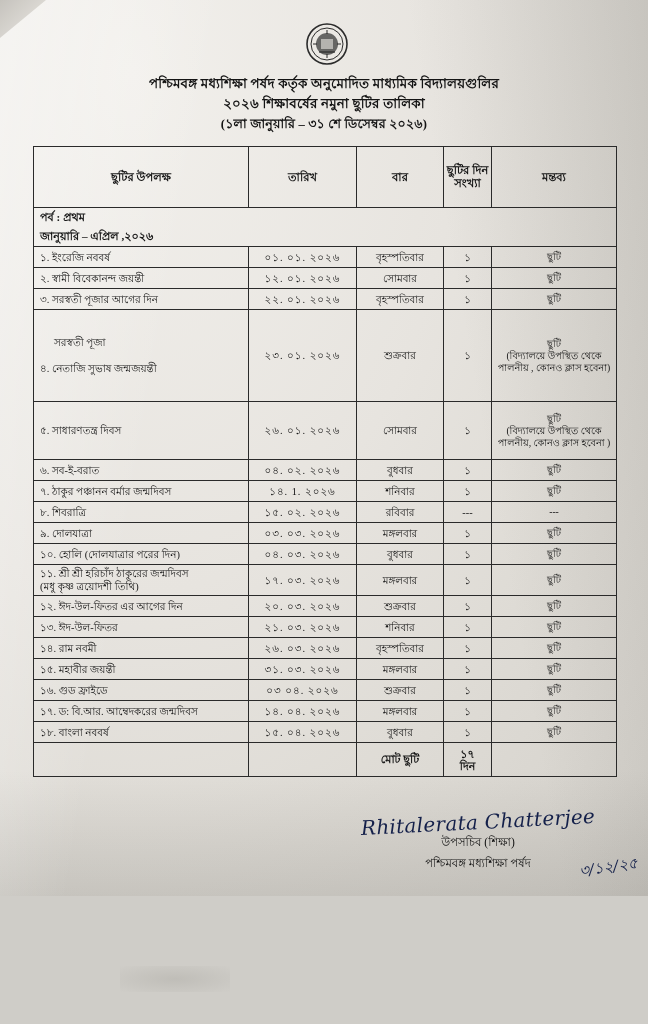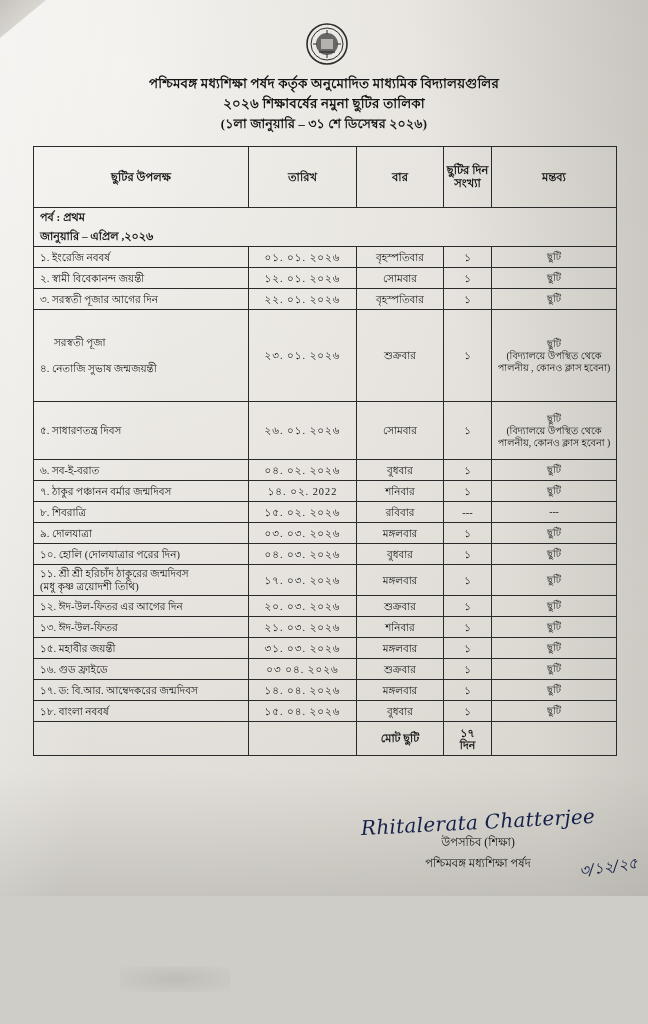--- a/index.html
+++ b/index.html
@@ -215,21 +215,21 @@
           </tr>
           <tr class="rowh">
             <td class="occ">৬. সব-ই-বরাত</td>
             <td class="date">০৪. ০২. ২০২৬</td>
             <td class="day">বুধবার</td>
             <td class="cnt">১</td>
             <td class="rem">ছুটি</td>
           </tr>
           <tr class="rowh">
             <td class="occ">৭. ঠাকুর পঞ্চানন বর্মার জন্মদিবস</td>
-            <td class="date">১৪. ০২. 2022</td>
+            <td class="date">১৪. 1. ২০২৬</td>
             <td class="day">শনিবার</td>
             <td class="cnt">১</td>
             <td class="rem">ছুটি</td>
           </tr>
           <tr class="rowh">
             <td class="occ">৮. শিবরাত্রি</td>
             <td class="date">১৫. ০২. ২০২৬</td>
             <td class="day">রবিবার</td>
             <td class="cnt">---</td>
             <td class="rem">---</td>
@@ -259,20 +259,27 @@
             <td class="occ">১২. ঈদ-উল-ফিতর এর আগের দিন</td>
             <td class="date">২০. ০৩. ২০২৬</td>
             <td class="day">শুক্রবার</td>
             <td class="cnt">১</td>
             <td class="rem">ছুটি</td>
           </tr>
           <tr class="rowh">
             <td class="occ">১৩. ঈদ-উল-ফিতর</td>
             <td class="date">২১. ০৩. ২০২৬</td>
             <td class="day">শনিবার</td>
+            <td class="cnt">১</td>
+            <td class="rem">ছুটি</td>
+          </tr>
+          <tr class="rowh">
+            <td class="occ">১৪. রাম নবমী</td>
+            <td class="date">২৬. ০৩. ২০২৬</td>
+            <td class="day">বৃহস্পতিবার</td>
             <td class="cnt">১</td>
             <td class="rem">ছুটি</td>
           </tr>
           <tr class="rowh">
             <td class="occ">১৫. মহাবীর জয়ন্তী</td>
             <td class="date">৩১. ০৩. ২০২৬</td>
             <td class="day">মঙ্গলবার</td>
             <td class="cnt">১</td>
             <td class="rem">ছুটি</td>
           </tr>

